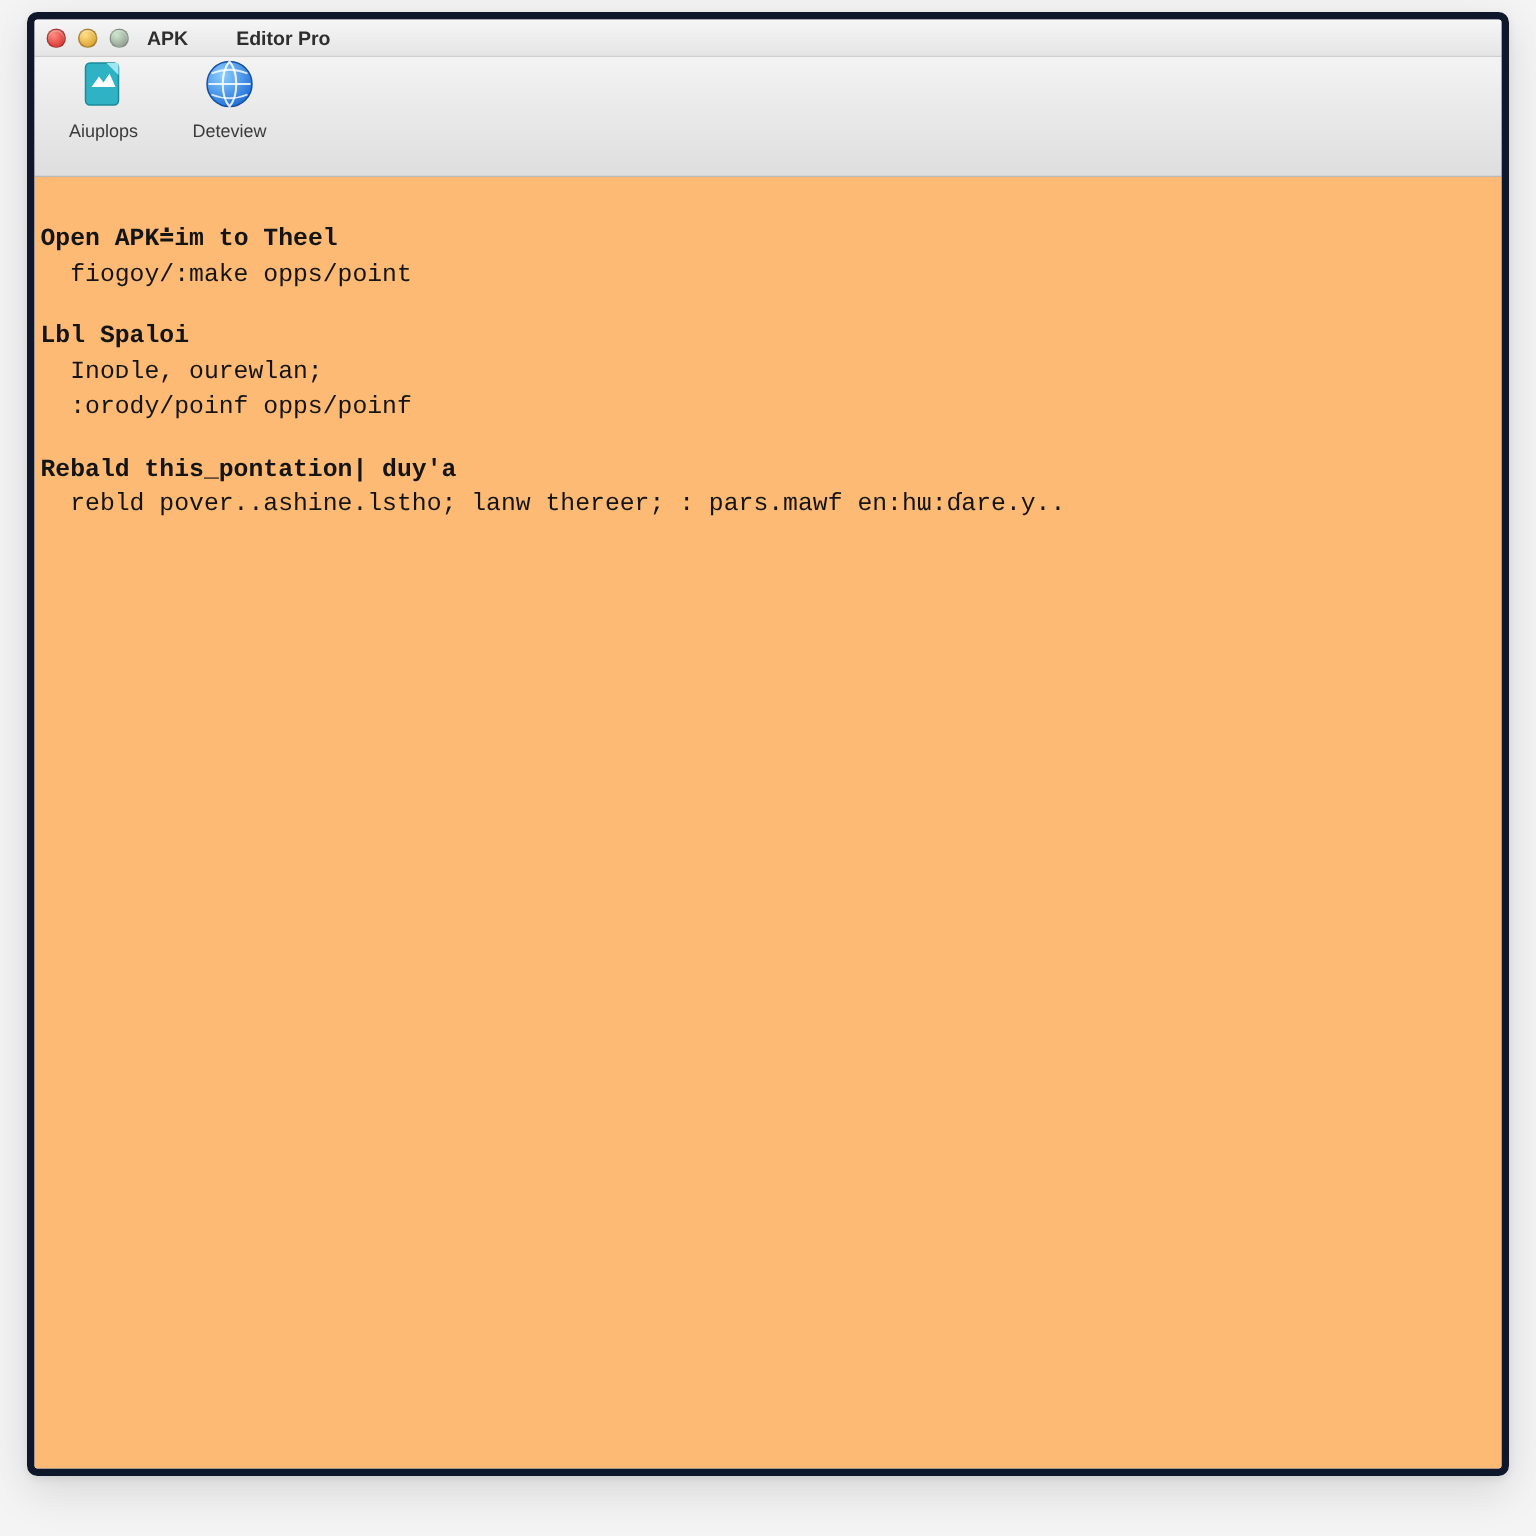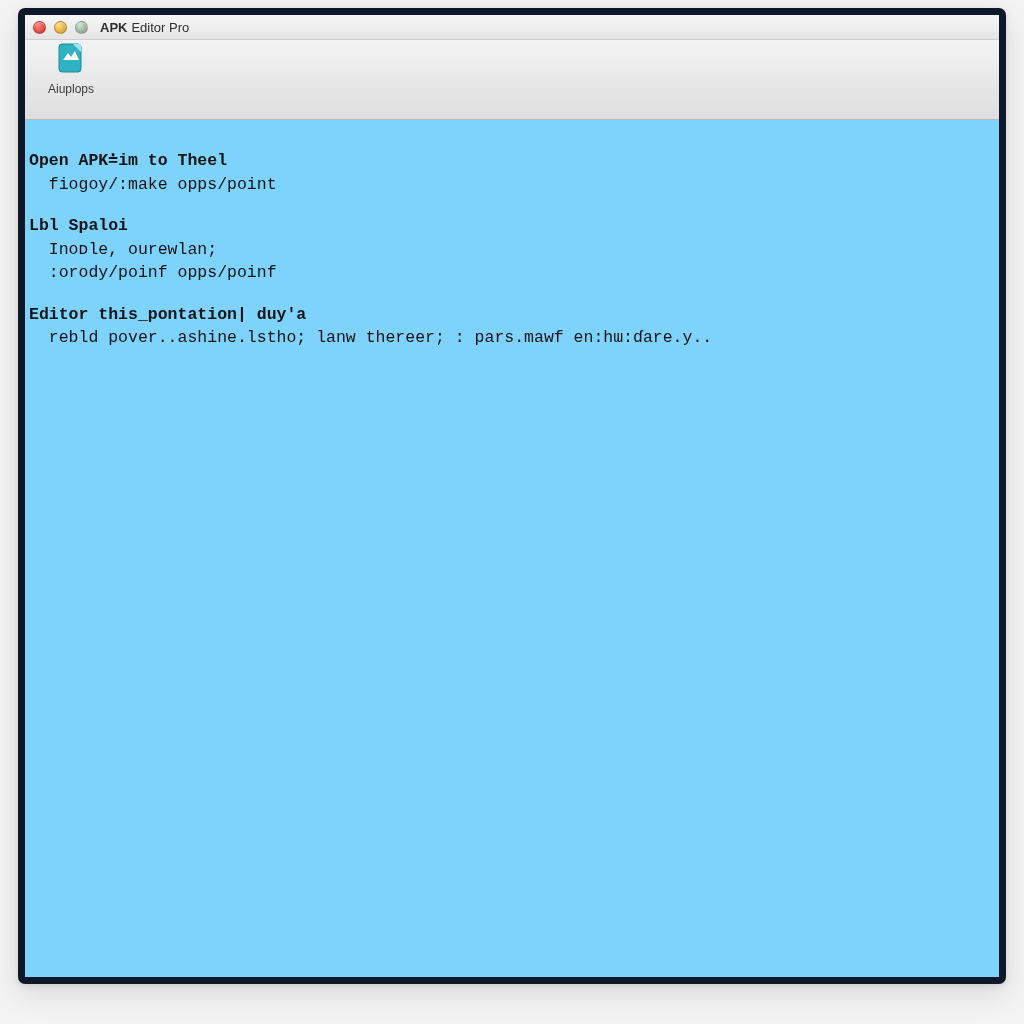--- a/index.html
+++ b/index.html
@@ -10,21 +10,21 @@
     font-family: "Lucida Grande", "Helvetica Neue", Arial, sans-serif;
     display: flex;
     align-items: flex-start;
     justify-content: center;
     padding-top: 8px;
   }
   .window {
     width: 988px;
     height: 976px;
     background: #ffffff;
-    border: 7px solid #0f172a;
+    border: 5px solid #0f172a;
     border-radius: 7px;
     box-shadow: 0 10px 30px rgba(0,0,0,0.12), 0 2px 6px rgba(0,0,0,0.08);
     overflow: hidden;
     display: flex;
     flex-direction: column;
   }
   
   .titlebar {
     height: 25px;
     background: linear-gradient(to bottom, #f6f6f6 0%, #e5e5e5 100%);
@@ -50,21 +50,21 @@
   .tl.green  { background: radial-gradient(circle at 35% 30%, #cfe8cf, #9aa79a 70%); border-color: rgba(0,0,0,0.15); }
   .title {
     margin-left: 12px;
     font-size: 13px;
     color: #2e2e2e;
     display: flex;
     align-items: baseline;
     gap: 4px;
   }
   .title .bold { font-weight: 700; }
-  .title .rest { font-weight: 400; }
+  .title .rest { font-weight: 700; margin-left: 28px; }
 
   
   .toolbar {
     height: 80px;
     background: linear-gradient(to bottom, #f3f3f3 0%, #dedede 100%);
     border-bottom: 1px solid #b9b9b9;
     display: flex;
     align-items: center;
     padding: 0 4px;
   }
@@ -89,21 +89,21 @@
   .tb-label {
     font-size: 12px;
     color: #3b3b3b;
     text-align: center;
     white-space: nowrap;
   }
 
   
   .content {
     flex: 1;
-    background: #7dd3fc;
+    background: #fdba74;
     padding: 6px 4px;
     font-family: "Menlo", "Courier New", monospace;
     font-size: 16.5px;
     line-height: 1.42;
     color: #141414;
     white-space: pre;
     overflow: auto;
   }
   .content .block { margin-bottom: 18px; }
   .content .hdr { font-weight: 700; }
@@ -131,27 +131,45 @@
       <div class="tb-icon">
         <svg width="36" height="36" viewBox="0 0 36 36">
           <rect x="6" y="4" width="22" height="28" rx="3" fill="#2fb2c4" stroke="#1b8b9a" stroke-width="1"></rect>
           <polygon points="20,4 28,4 28,12" fill="#9fe6ef"></polygon>
           <path d="M10 20 L15 13 L18 17 L22 11 L26 20 Z" fill="#ffffff"></path>
         </svg>
       </div>
       <div class="tb-label">Aiuplops</div>
     </div>
 
+    <div class="tb-item">
+      <div class="tb-icon">
+        <svg width="36" height="36" viewBox="0 0 36 36">
+          <defs>
+            <radialGradient id="gb" cx="35%" cy="30%" r="75%">
+              <stop offset="0%" stop-color="#8fd0ff"></stop>
+              <stop offset="100%" stop-color="#1f6fd8"></stop>
+            </radialGradient>
+          </defs>
+          <circle cx="18" cy="18" r="15" fill="url(#gb)" stroke="#174f9c" stroke-width="1"></circle>
+          <path d="M18 3 C12 10 12 26 18 33 C24 26 24 10 18 3 Z" fill="none" stroke="#ffffff" stroke-width="1.4" opacity="0.85"></path>
+          <line x1="4" y1="18" x2="32" y2="18" stroke="#ffffff" stroke-width="1.4" opacity="0.85"></line>
+          <path d="M6 11 Q18 6 30 11" fill="none" stroke="#ffffff" stroke-width="1.2" opacity="0.8"></path>
+          <path d="M6 25 Q18 30 30 25" fill="none" stroke="#ffffff" stroke-width="1.2" opacity="0.8"></path>
+        </svg>
+      </div>
+      <div class="tb-label">Deteview</div>
+    </div>
 
 
 
 
   </div>
 
   <div class="content">
 <div class="block"><span class="hdr">Open APK≐im to Theel</span>
 <span>  fiogoy/:make opps/point</span></div><div class="block"><span class="hdr">Lbl Spaloi</span>
 <span>  Inoᴅle, ourewlan;</span>
-<span>  :orody/poinf opps/poinf</span></div><div class="block"><span class="hdr">Editor this_pontation| duy'a</span>
+<span>  :orody/poinf opps/poinf</span></div><div class="block"><span class="hdr">Rebald this_pontation| duy'a</span>
 <span>  rebld pover..ashine.lstho; lanw thereer; : pars.mawf en:hɯ:ɗare.y..</span></div>
   </div>
 
 </div>
 
 </body></html>

